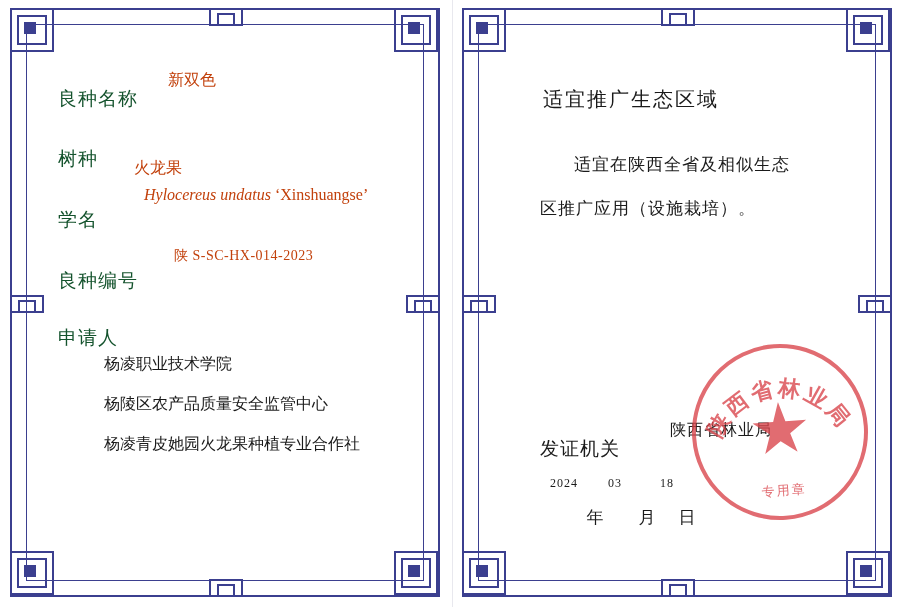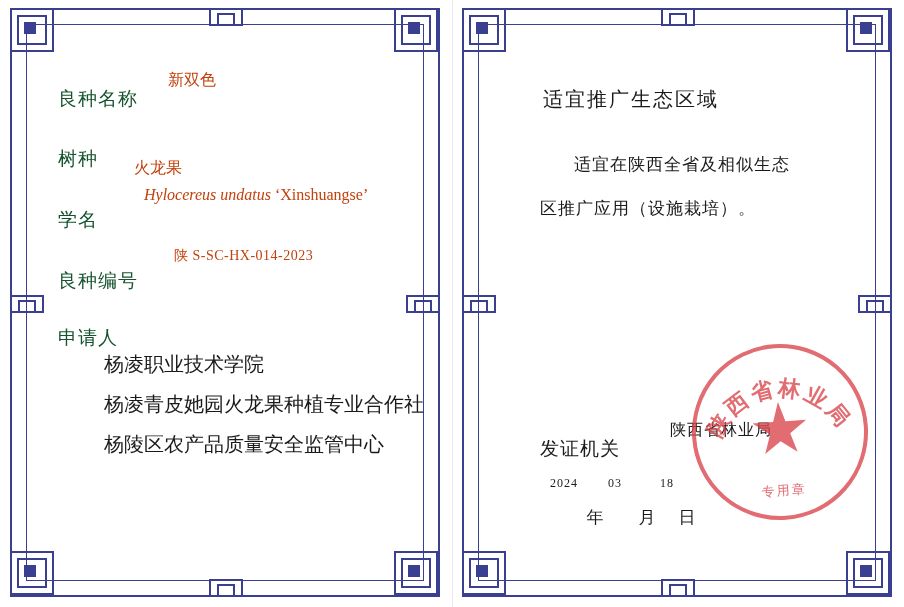--- a/index.html
+++ b/index.html
@@ -125,21 +125,21 @@
   .l-value-2 { left: 90px; top: 84px; margin-top: 30px; }
   .l-label-3 { left: 14px; top: 163px; }
   .l-value-3 { left: 100px; top: 142px; }
   .l-label-4 { left: 14px; top: 224px; }
   .l-value-4 { left: 130px; top: 203px; }
   .l-label-5 { left: 14px; top: 281px; }
   .applicant-lines {
     position: absolute;
     left: 60px;
     top: 300px;
-    font-size: 20px;
+    font-size: 16px;
     font-family: "DejaVu Sans", sans-serif;
     line-height: 40px;
   }
   .applicant-lines div { white-space: nowrap; }
 
   
   .r-title {
     position: absolute;
     left: 47px;
     top: 42px;
@@ -313,22 +313,22 @@
       <div class="field-label l-label-3">学名</div>
       <div class="field-value sci l-value-3"><span>Hylocereus undatus </span><span class="cultivar">‘Xinshuangse’</span></div>
 
       <div class="field-label l-label-4">良种编号</div>
       <div class="field-value code l-value-4">陕 S-SC-HX-014-2023</div>
 
       <div class="field-label l-label-5">申请人</div>
 
       <div class="applicant-lines">
         <div>杨凌职业技术学院</div>
+        <div>杨陵区农产品质量安全监管中心</div>
         <div>杨凌青皮她园火龙果种植专业合作社</div>
-        <div>杨陵区农产品质量安全监管中心</div>
       </div>
     </div>
   </div>
 
   <div class="page">
     <div class="frame-outer"></div>
     <div class="frame-inner"></div>
 
     <div class="corner tl">
         <i class="c1"></i>

